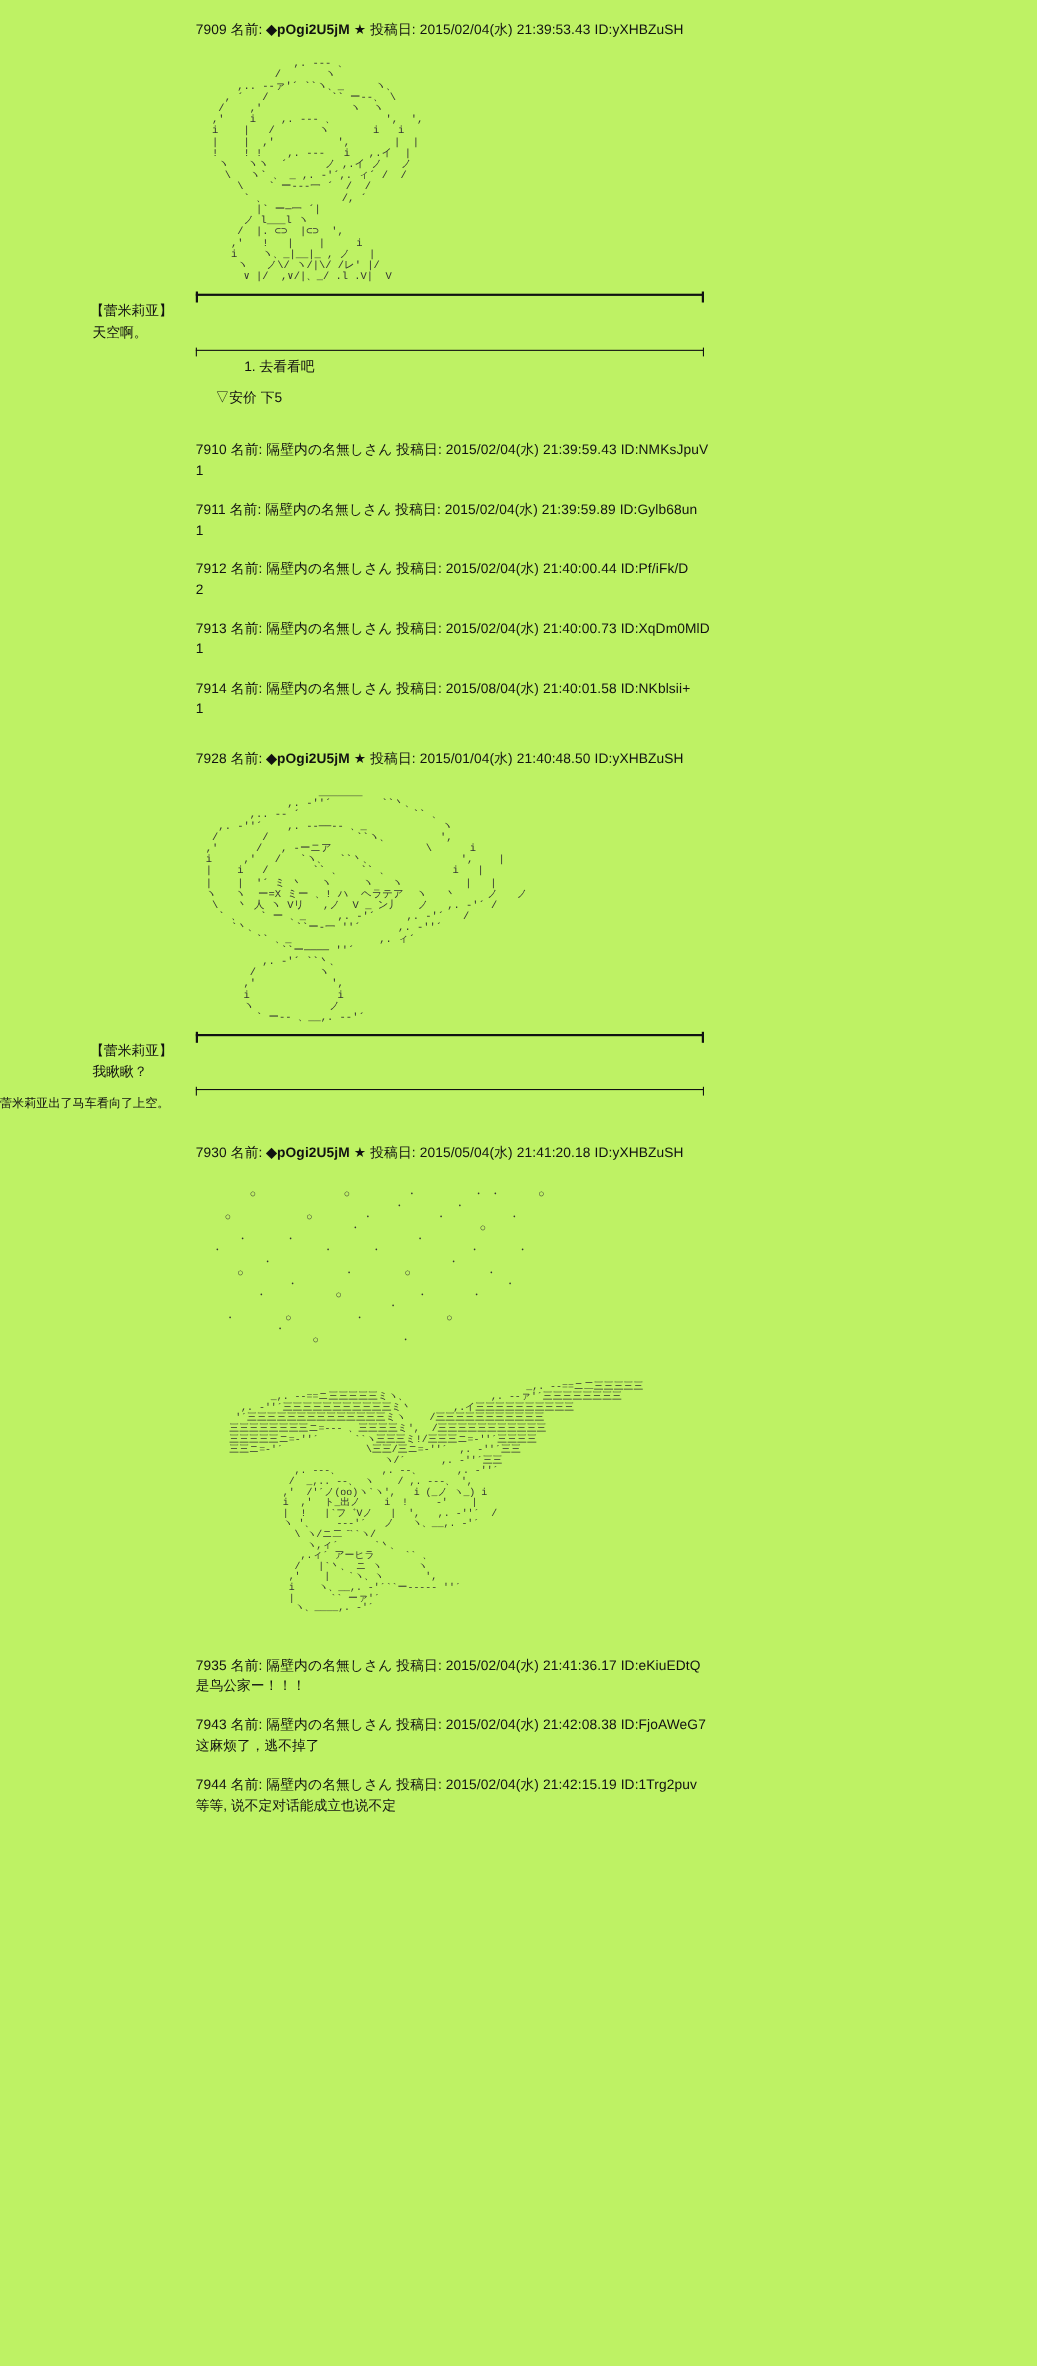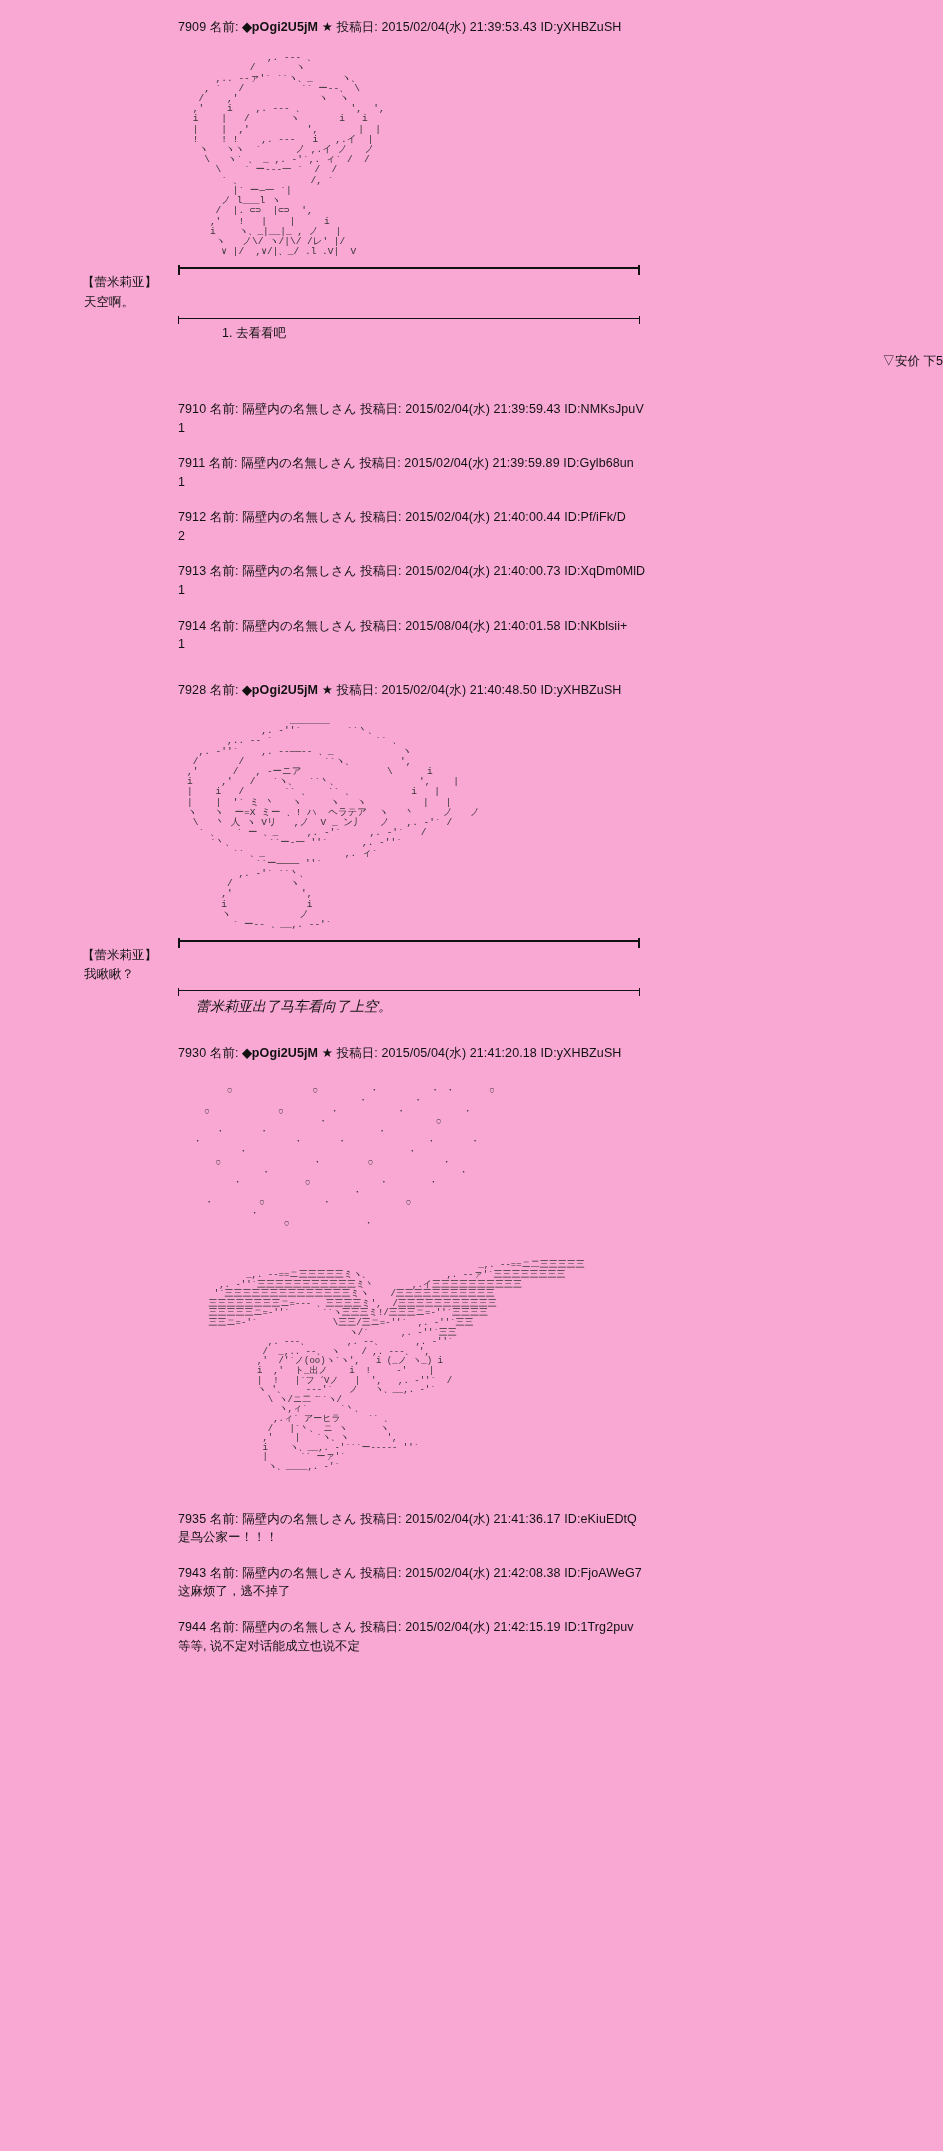--- a/index.html
+++ b/index.html
@@ -5,21 +5,21 @@
   html,body{margin:0;padding:0;}
   body{
     width:943px;
     background:#f7f7f7;
     font-family:"Liberation Sans", sans-serif;
     color:#111;
   }
   .page{
     width:943px;
     min-height:2151px;
-    background:#f9a8d4;
+    background:#bef264;
     margin:0 auto;
     position:relative;
     box-sizing:border-box;
     padding:18px 0 10px 0;
   }
   .post{
     padding:0 0 0 0;
   }
   .hdr{
     font-size:12.5px;
@@ -83,30 +83,27 @@
   .choices{
     font-size:12.5px;
     line-height:1.7;
     padding-left:210px;
     margin-left:12px;
   }
   .safe{
     font-size:12.5px;
     padding-left:196px;
     line-height:1.7;
-    text-align:right;
   }
   .sp{height:14px;}
   .sp-s{height:7px;}
   .sp-l{height:26px;}
   .narr{
-    font-size:14px;
-    padding-left:196px;
+    font-size:11px;
     line-height:1.6;
-    font-style:italic;
   }
   .reply{
     margin-top:2px;
   }
   .reply .hdr{font-size:12.5px;}
   .reply .body-txt{padding-left:178px;}
 </style>
 </head>
 <body>
 
@@ -224,21 +221,21 @@
 
   <div class="sp-l"></div>
 
   <div class="post">
     <div class="hdr">
       <span class="num">7928</span>
       <span class="lbl">名前:</span>
       <span class="name">◆pOgi2U5jM</span>
       <span class="star">★</span>
       <span class="lbl">投稿日:</span>
-      <span class="date">2015/02/04(水) 21:40:48.50</span>
+      <span class="date">2015/01/04(水) 21:40:48.50</span>
       <span class="uid">ID:yXHBZuSH</span>
     </div>
     <div class="sp-s"></div>
     <pre class="aa">                     _______
                 ,. ‐''´        ``丶、
           ,.. -‐ ´                  `` 、
      ,. ‐''´    ,. -‐──-- 、_            ヽ
     /       /              ``ヽ、        ',
    ,'      /   , ‐ーニア               \      i
    i     ,'   /   `ヽ、  ``丶、              ',    |

